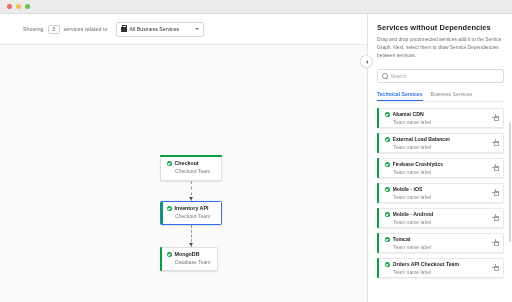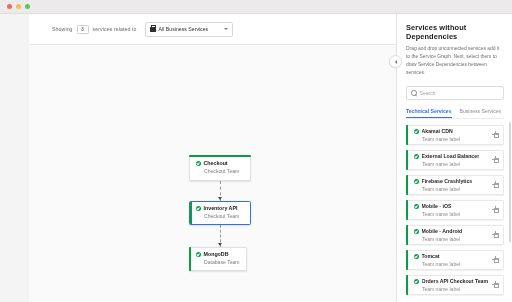--- a/index.html
+++ b/index.html
@@ -18,21 +18,21 @@
   .titlebar{
     height:13px;background:#eceaea;border-bottom:1px solid #dedede;
     display:flex;align-items:center;padding-left:7px;gap:4px;
   }
   .dot{width:5px;height:5px;border-radius:50%;}
   .dot.red{background:#ec6a5f;}
   .dot.yellow{background:#f4bf50;}
   .dot.green{background:#61c555;}
 
   
-  .body{display:flex;height:222px;background:#f7f7f7;margin-left:29px;}
+  .body{display:flex;height:222px;background:#f7f7f7;}
   .left{
     position:relative;
     width:367px;height:289px;background:#fafafa;
     border-right:1px solid #e3e3e3;
   }
   .right{
     width:145px;height:289px;background:#ffffff;
     position:relative;
   }
 

